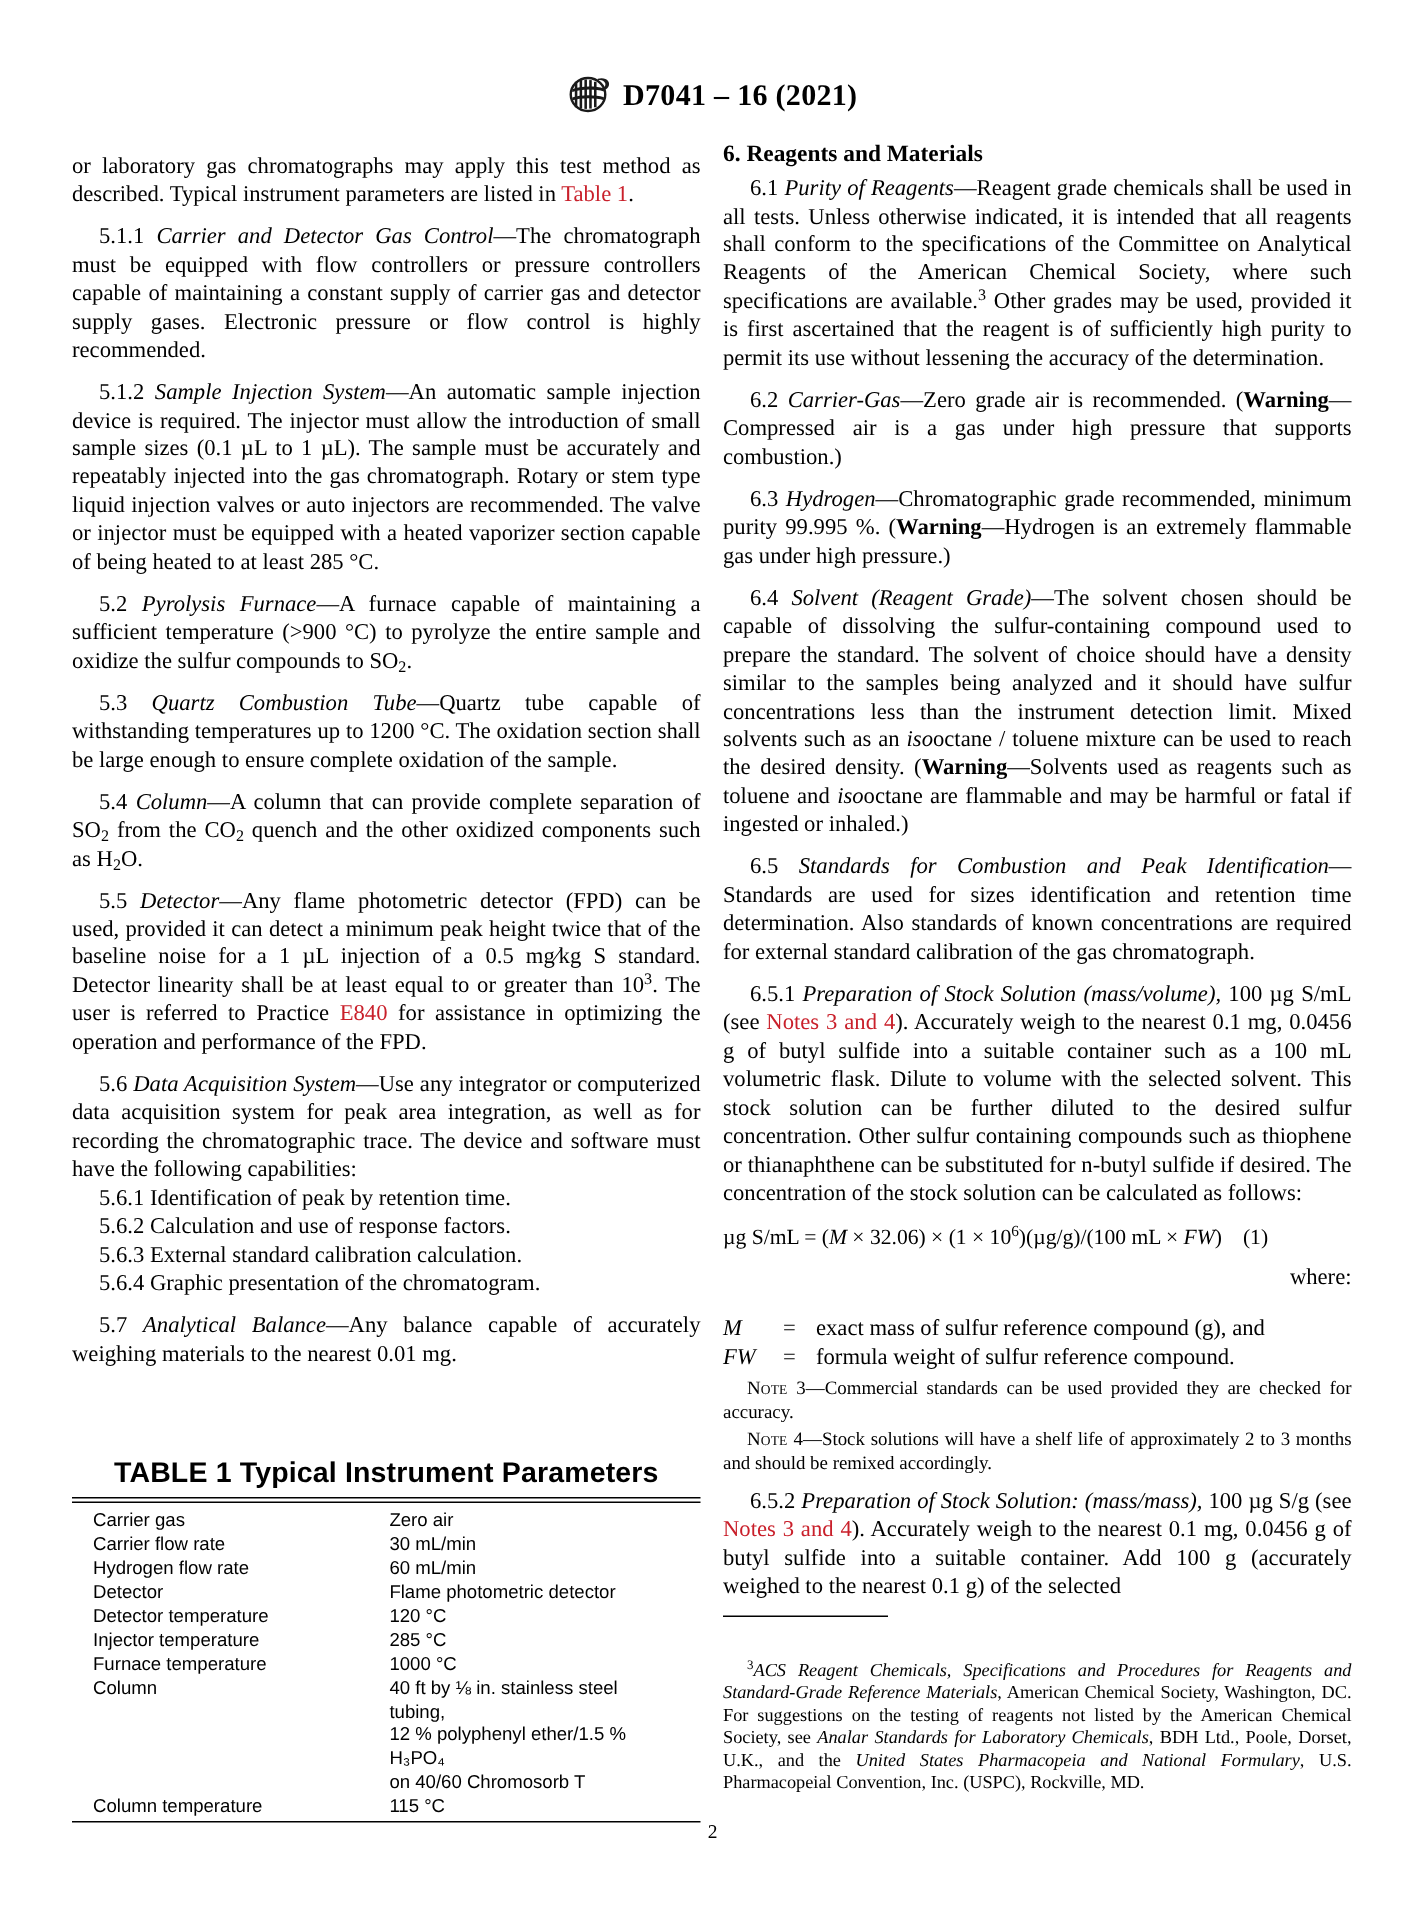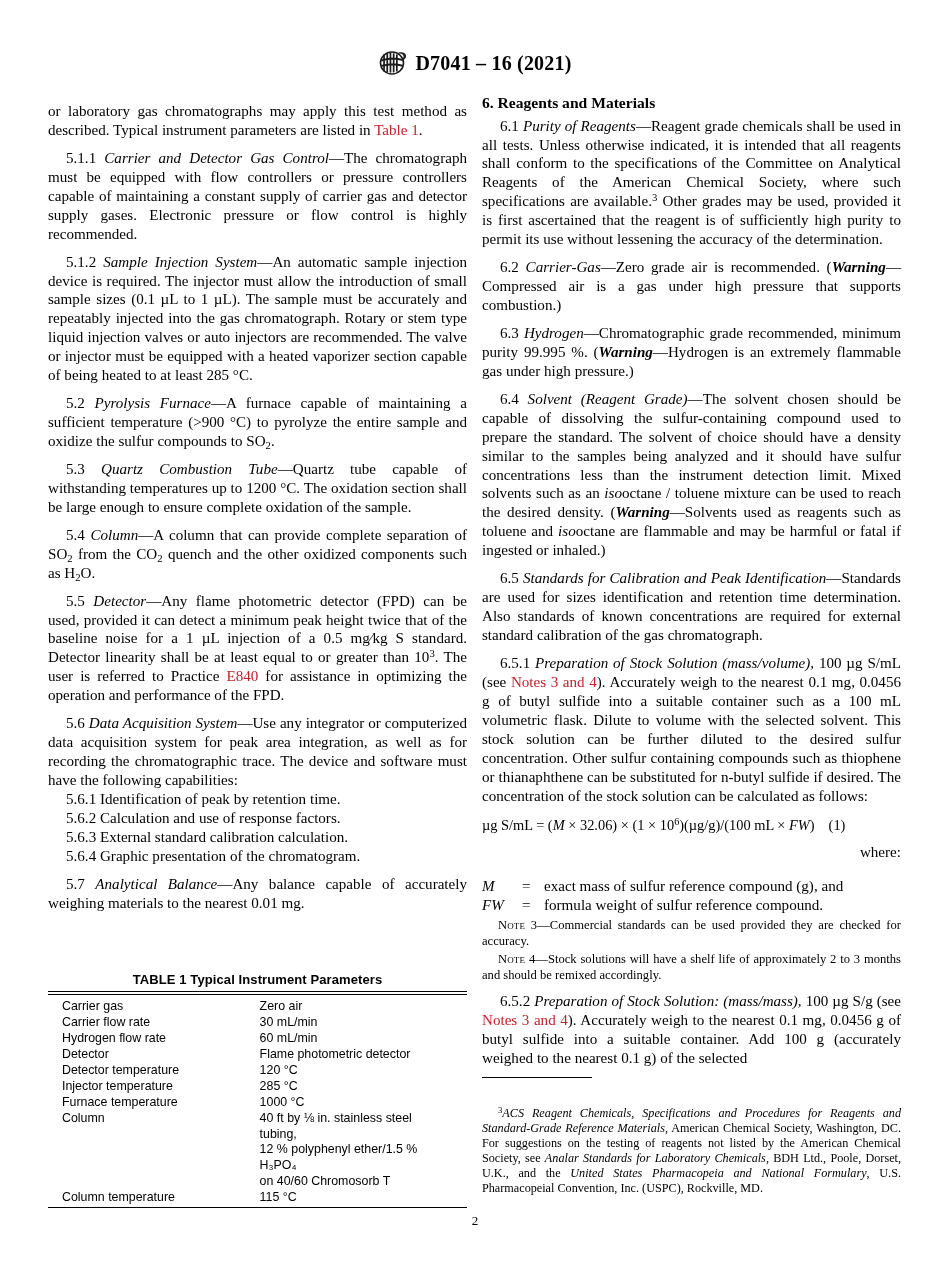--- a/index.html
+++ b/index.html
@@ -60,21 +60,21 @@
     margin-top: 9px;
   }
   .para.tight { margin-top: 0; }
   .sublist {
     text-indent: 18px;
     margin-top: 0;
   }
   .nohang { text-indent: 0; }
 
   i, .it { font-style: italic; }
-  b, .bd { font-weight: bold; font-style: italic; }
+  b, .bd { font-weight: bold; }
   .link { color: #c9202b; }
   sub { font-size: 71%; vertical-align: -0.27em; line-height: 0; }
   sup { font-size: 71%; vertical-align: 0.48em; line-height: 0; }
 
   .sec-head {
     font-weight: bold;
     font-size: 15.6px;
     margin: 0 0 4px 0;
     text-indent: 0;
     text-align: left;
@@ -144,21 +144,21 @@
   
   .table-block {
     position: absolute;
     left: 48px;
     top: 972px;
     width: 419px;
     font-family: "Liberation Sans", sans-serif;
   }
   .table-title {
     text-align: center;
-    font-size: 13px;
+    font-size: 19px;
     font-weight: bold;
     padding-bottom: 4px;
     letter-spacing: 0.1px;
   }
   .t-rule-top {
     border-top: 1.6px solid #000;
     border-bottom: 1.1px solid #000;
     height: 2px;
     margin-bottom: 0;
   }
@@ -299,21 +299,21 @@
     <p class="sec-head">6.  Reagents and Materials</p>
 
     <p class="para tight"><span>6.1</span> <i>Purity of Reagents</i><span>—Reagent grade chemicals shall be used in all tests. Unless otherwise indicated, it is intended that all reagents shall conform to the specifications of the Committee on Analytical Reagents of the American Chemical Society, where such specifications are available.</span><sup>3</sup><span> Other grades may be used, provided it is first ascertained that the reagent is of sufficiently high purity to permit its use without lessening the accuracy of the determination.</span></p>
 
     <p class="para"><span>6.2</span> <i>Carrier-Gas</i><span>—Zero grade air is recommended. (</span><b>Warning</b><span>—Compressed air is a gas under high pressure that supports combustion.)</span></p>
 
     <p class="para"><span>6.3</span> <i>Hydrogen</i><span>—Chromatographic grade recommended, minimum purity 99.995 %. (</span><b>Warning</b><span>—Hydrogen is an extremely flammable gas under high pressure.)</span></p>
 
     <p class="para"><span>6.4</span> <i>Solvent (Reagent Grade)</i><span>—The solvent chosen should be capable of dissolving the sulfur-containing compound used to prepare the standard. The solvent of choice should have a density similar to the samples being analyzed and it should have sulfur concentrations less than the instrument detection limit. Mixed solvents such as an </span><i>iso</i><span>octane / toluene mixture can be used to reach the desired density. (</span><b>Warning</b><span>—Solvents used as reagents such as toluene and </span><i>iso</i><span>octane are flammable and may be harmful or fatal if ingested or inhaled.)</span></p>
 
-    <p class="para"><span>6.5</span> <i>Standards for Calibration and Peak Identification</i><span>—Standards are used for sizes identification and retention time determination. Also standards of known concentrations are required for external standard calibration of the gas chromatograph.</span></p>
+    <p class="para"><span>6.5</span> <i>Standards for Combustion and Peak Identification</i><span>—Standards are used for sizes identification and retention time determination. Also standards of known concentrations are required for external standard calibration of the gas chromatograph.</span></p>
 
     <p class="para"><span>6.5.1</span> <i>Preparation of Stock Solution (mass/volume),</i><span> 100 µg S/mL (see </span><span class="link">Notes 3 and 4</span><span>). Accurately weigh to the nearest 0.1 mg, 0.0456 g of butyl sulfide into a suitable container such as a 100 mL volumetric flask. Dilute to volume with the selected solvent. This stock solution can be further diluted to the desired sulfur concentration. Other sulfur containing compounds such as thiophene or thianaphthene can be substituted for n-butyl sulfide if desired. The concentration of the stock solution can be calculated as follows:</span></p>
 
     <p class="equation"><span>µg S/mL = (</span><i>M</i><span> × 32.06) × (1 × 10</span><sup>6</sup><span>)(µg/g)/(100 mL × </span><i>FW</i><span>)</span><span class="eqnum">(1)</span></p>
 
     <p class="where">where:</p>
 
     <div class="deflist">
       <span class="row"><span class="sym">M</span><span class="eq">=</span><span>exact mass of sulfur reference compound (g), and</span></span>
       <span class="row"><span class="sym">FW</span><span class="eq">=</span><span>formula weight of sulfur reference compound.</span></span>

